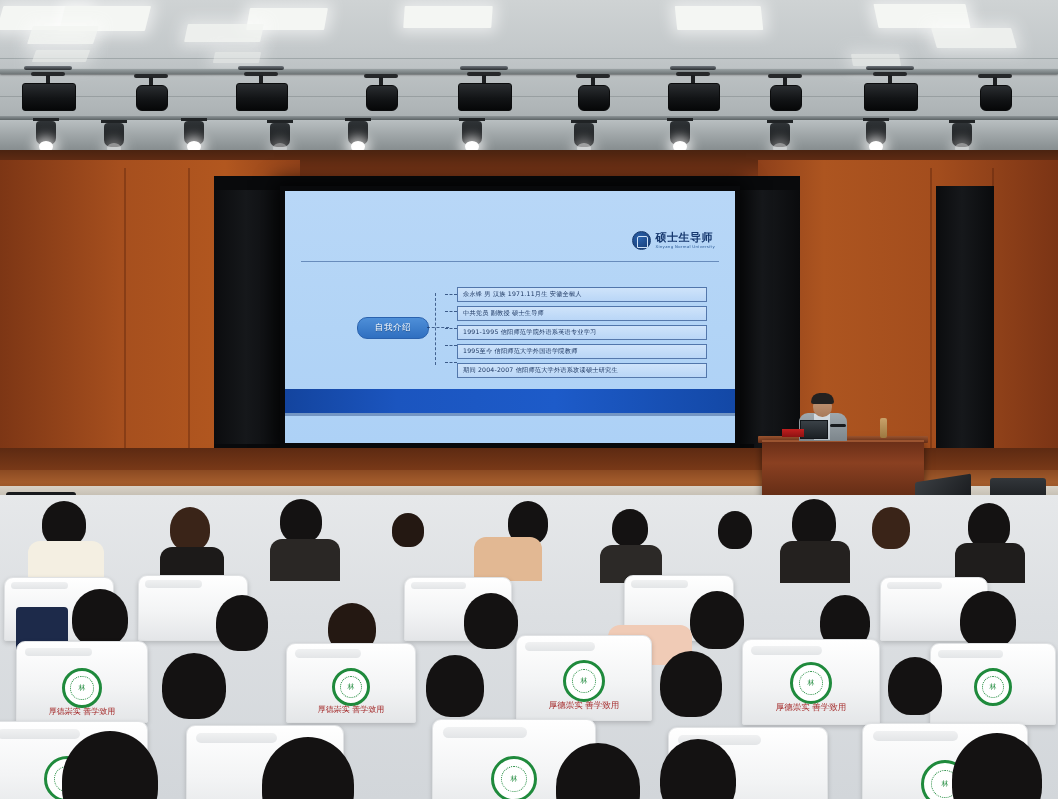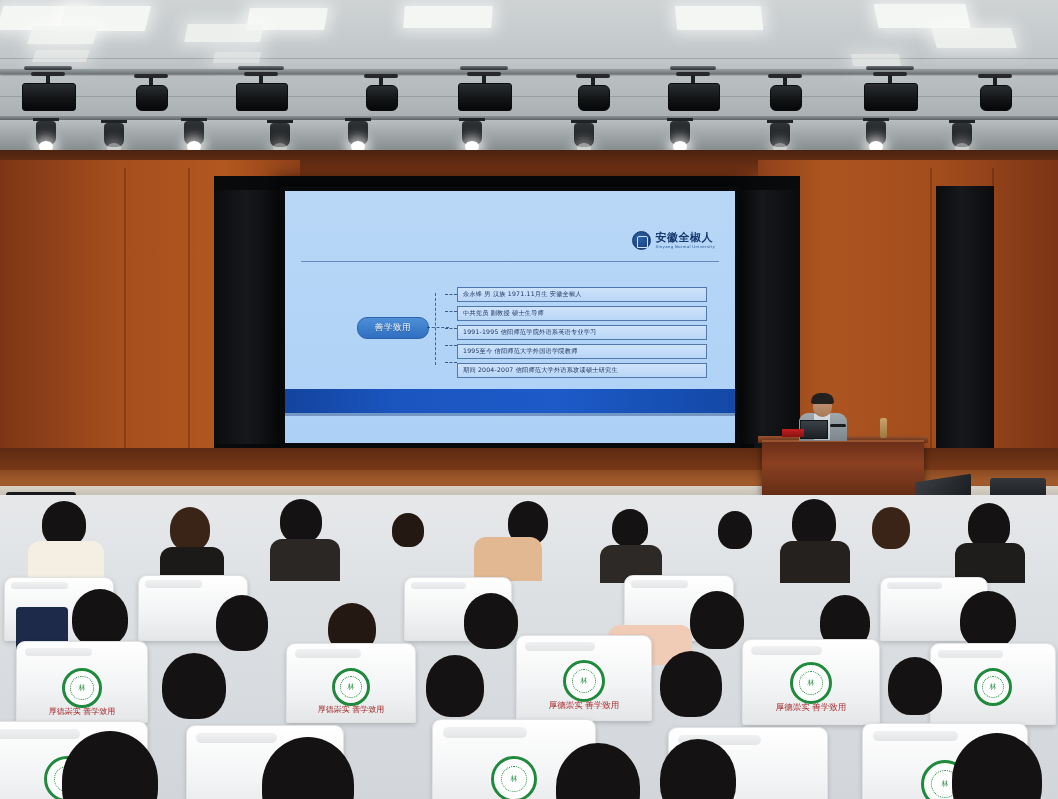--- a/index.html
+++ b/index.html
@@ -300,27 +300,27 @@
   <div class="curtain" style="left:936px;top:186px;width:58px;height:300px;"></div>
 
   <div class="screen-frame"></div>
   <div class="slide">
 
     <div class="slide-rule"></div>
 
     <div class="logo-wrap">
       <div class="logo-mark"></div>
       <div>
-        <div class="logo-cn">安徽全椒人</div>
+        <div class="logo-cn">硕士生导师</div>
         <div class="logo-en">Xinyang Normal University</div>
       </div>
     </div>
 
     <div class="diagram">
-      <div class="badge">善学致用</div>
+      <div class="badge">自我介绍</div>
       <div class="connector" style="top:40px;"></div>
       <div class="bracket"></div>
 
       <div class="tick" style="top:7px;"></div>
       <div class="tick" style="top:24px;"></div>
       <div class="tick" style="top:41px;"></div>
       <div class="tick" style="top:58px;"></div>
       <div class="tick" style="top:75px;"></div>
 
       <div class="rows">

